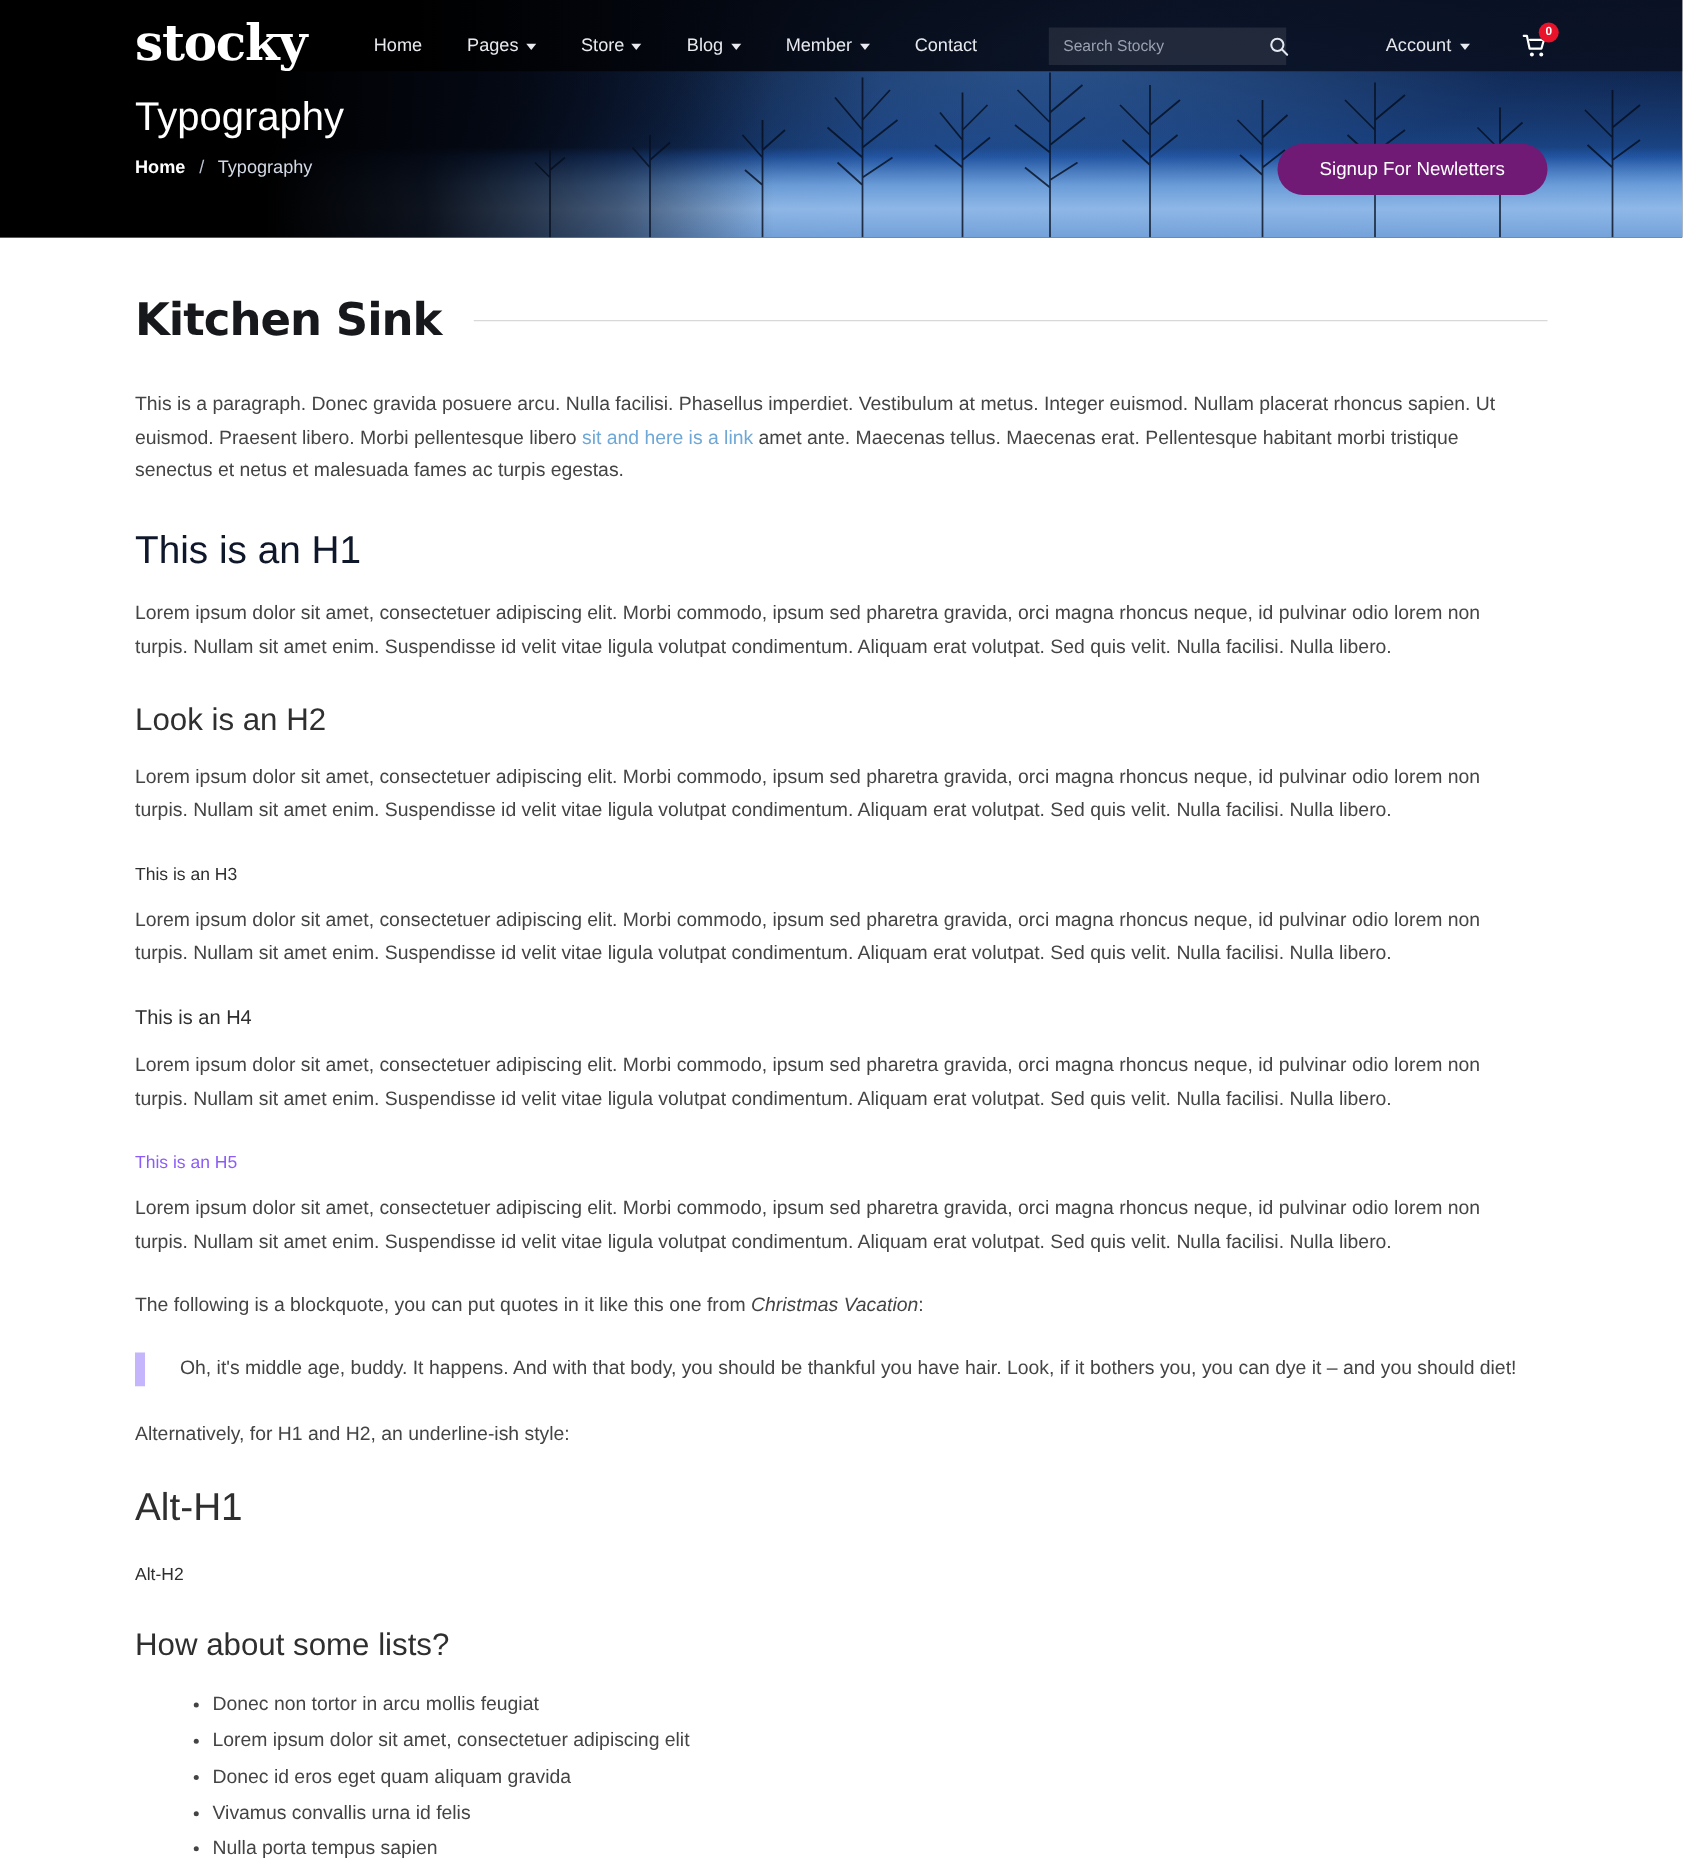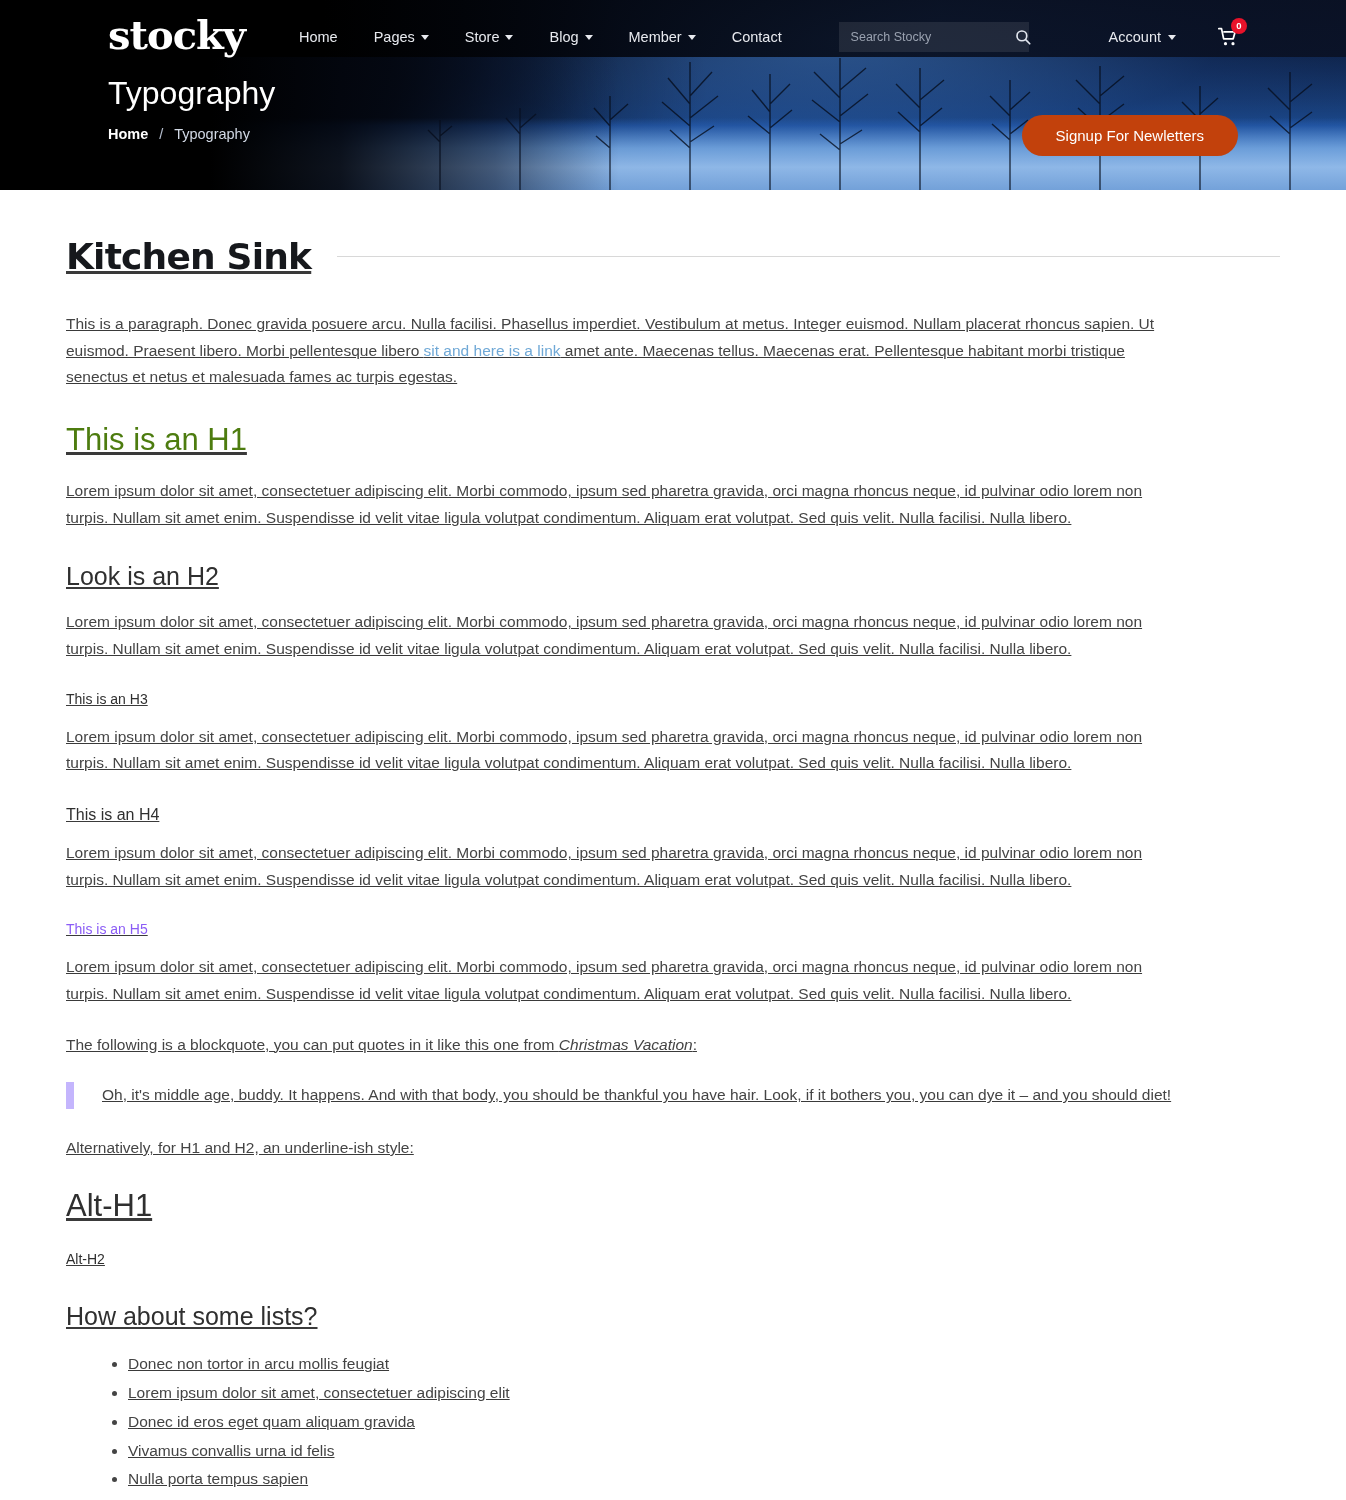--- a/index.html
+++ b/index.html
@@ -163,35 +163,34 @@
     margin: 0 0 14px 0;
     line-height: 1.15;
   }
   .crumbs { font-size: 14.5px; color: #cfd6e2; }
   .crumbs a { color: #ffffff; text-decoration: none; font-weight: bold; cursor: pointer; }
   .crumb-sep { margin: 0 7px; color: #b9c2d2; }
   .crumb-current { color: #d3dae6; }
   .hero-right { margin-left: auto; padding-top: 58px; }
   .btn-newsletter {
     display: inline-block;
-    background: #c2410c;
+    background: #701a75;
     color: #ffffff;
     font-size: 15px;
     border: none;
     border-radius: 22px;
     padding: 12px 34px;
     cursor: pointer;
     font-family: "Liberation Sans", sans-serif;
   }
 
   
   .content {
-    padding: 0 66px;
+    padding: 0 108px;
     color: #3a3a3a;
-    text-decoration: underline;
   }
   .ks-header {
     display: flex;
     align-items: center;
     gap: 26px;
     padding-top: 46px;
     margin-bottom: 34px;
   }
   .ks-title {
     font-family: "DejaVu Sans", sans-serif;
@@ -207,21 +206,21 @@
   p.body-text {
     font-size: 15.5px;
     line-height: 1.72;
     color: #444444;
     margin: 0 0 24px 0;
     max-width: 1100px;
   }
   p.body-text a { color: #6fa8d6; text-decoration: none; cursor: pointer; }
   p.tight { max-width: 1095px; }
 
-  h1.demo { font-size: 31px; font-weight: normal; color: #4d7c0f; margin: 30px 0 20px; line-height: 1.2; }
+  h1.demo { font-size: 31px; font-weight: normal; color: #0f172a; margin: 30px 0 20px; line-height: 1.2; }
   h2.demo { font-size: 25px; font-weight: normal; color: #2f2f2f; margin: 30px 0 18px; line-height: 1.2; }
   h3.demo { font-size: 14px; font-weight: normal; color: #2f2f2f; margin: 28px 0 16px; line-height: 1.2; }
   h4.demo { font-size: 16px;  font-weight: normal; color: #2f2f2f; margin: 28px 0 16px; line-height: 1.2; }
   h5.demo { font-size: 14px;  font-weight: normal; color: #8b5cf6; margin: 28px 0 16px; line-height: 1.2; }
 
   .alt-h1 { font-size: 31px; font-weight: normal; color: #2f2f2f; margin: 26px 0 20px; line-height: 1.2; }
   .alt-h2 { font-size: 14px; font-weight: normal; color: #2f2f2f; margin: 26px 0 6px; line-height: 1.2; }
 
   blockquote.demo {
     margin: 20px 0 26px 0;

